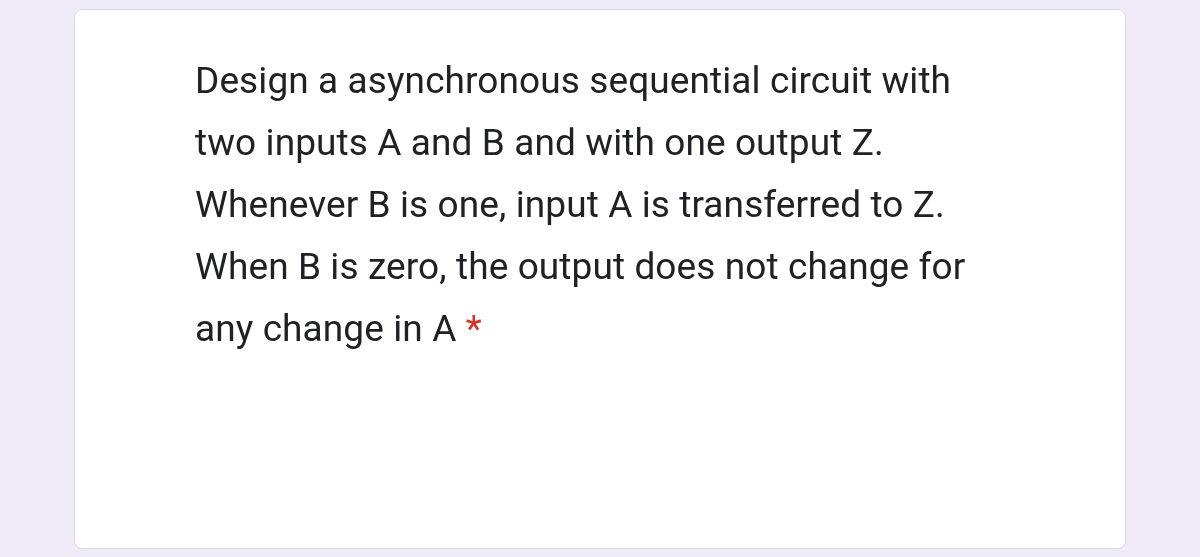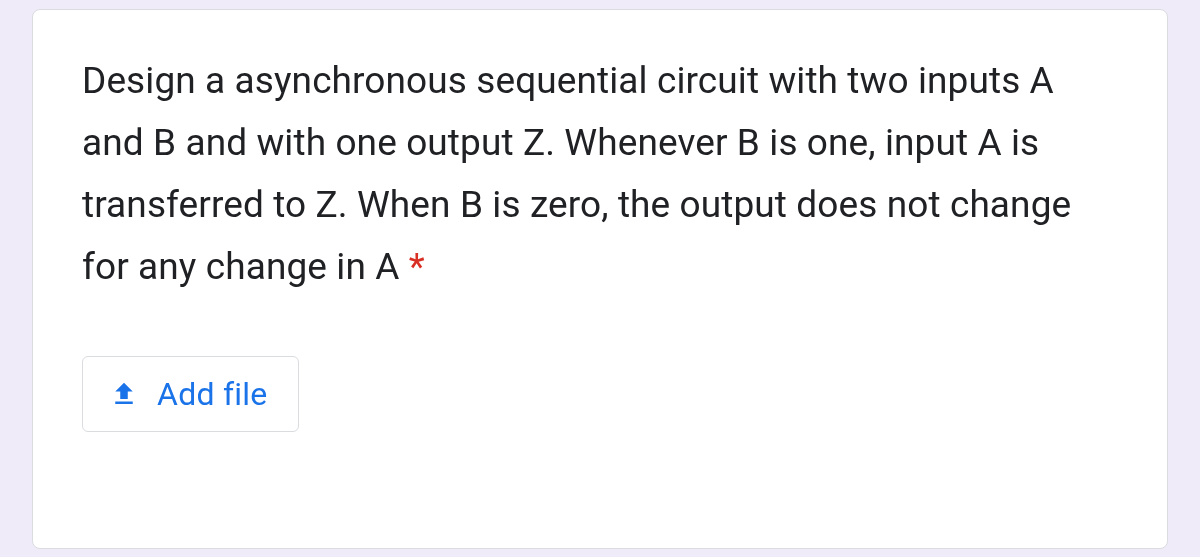--- a/index.html
+++ b/index.html
@@ -13,23 +13,23 @@
       width: 1200px;
       height: 557px;
       display: flex;
       align-items: center;
       justify-content: center;
     }
     .card {
       background: #ffffff;
       border: 1px solid #dadce0;
       border-radius: 8px;
-      width: 1136px;
+      width: 1052px;
       height: 540px;
-      padding: 40px 49px;
+      padding: 40px 120px;
       display: flex;
       flex-direction: column;
     }
     .question-text {
       font-size: 37px;
       line-height: 1.68;
       color: #202124;
       letter-spacing: 0.1px;
       font-weight: 400;
     }
@@ -64,21 +64,13 @@
       fill: #1a73e8;
     }
   </style>
 </head>
 <body>
 
 <div class="card">
   <div class="question-text">
     <span>Design a asynchronous sequential circuit with two inputs A and B and with one output Z. Whenever B is one, input A is transferred to Z. When B is zero, the output does not change for any change in A</span><span class="required-asterisk"> *</span>
   </div>
-  <button class="add-file-btn">
-    <span class="upload-icon">
-      <svg viewBox="0 0 24 24">
-        <path d="M9 16h6v-6h4l-7-7-7 7h4v6zm-4 2h14v2H5v-2z"></path>
-      </svg>
-    </span>
-    <span>Add file</span>
-  </button>
 </div>
 
 </body></html>

